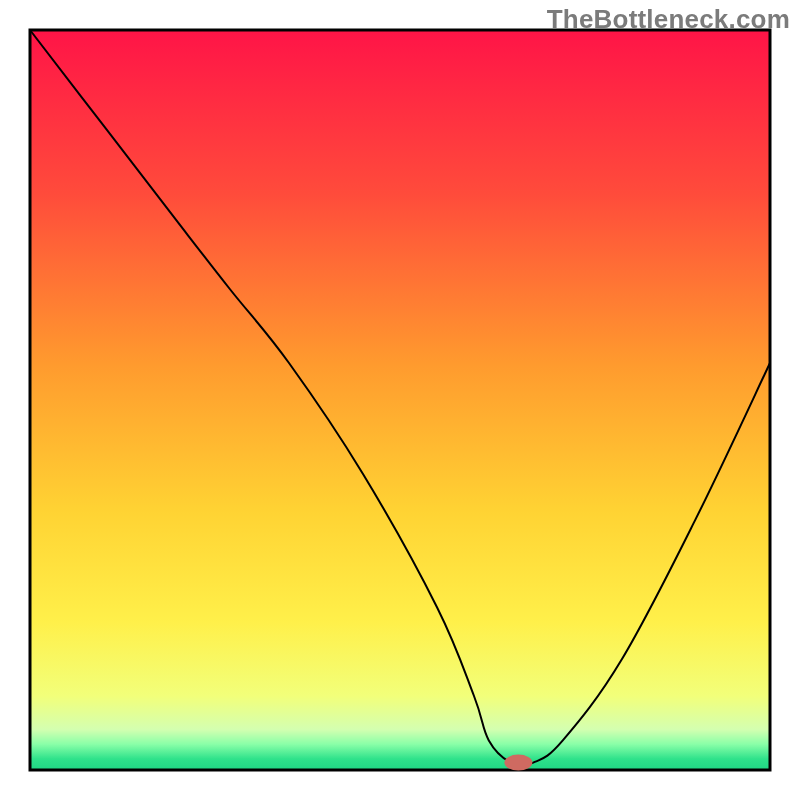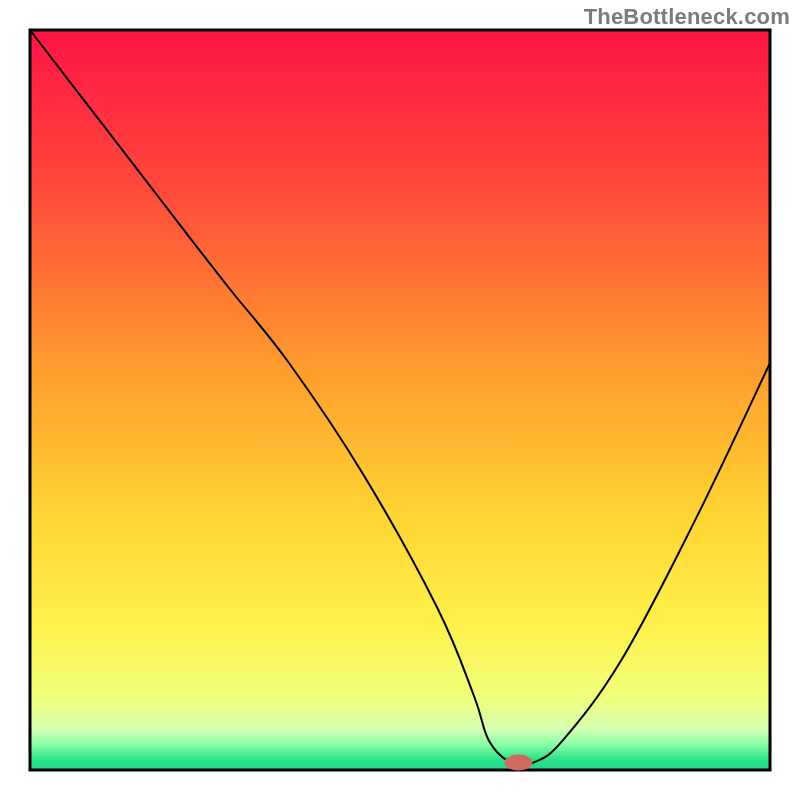--- a/index.html
+++ b/index.html
@@ -12,21 +12,21 @@
   }
   .container {
     position: relative;
     width: 800px;
     height: 800px;
   }
   .watermark {
     position: absolute;
     top: 4px;
     right: 10px;
-    font-size: 22px;
+    font-size: 26px;
     font-weight: bold;
     color: #7b7b7b;
     letter-spacing: 0.2px;
   }
   svg.chart {
     position: absolute;
     left: 0;
     top: 0;
   }
 </style>

